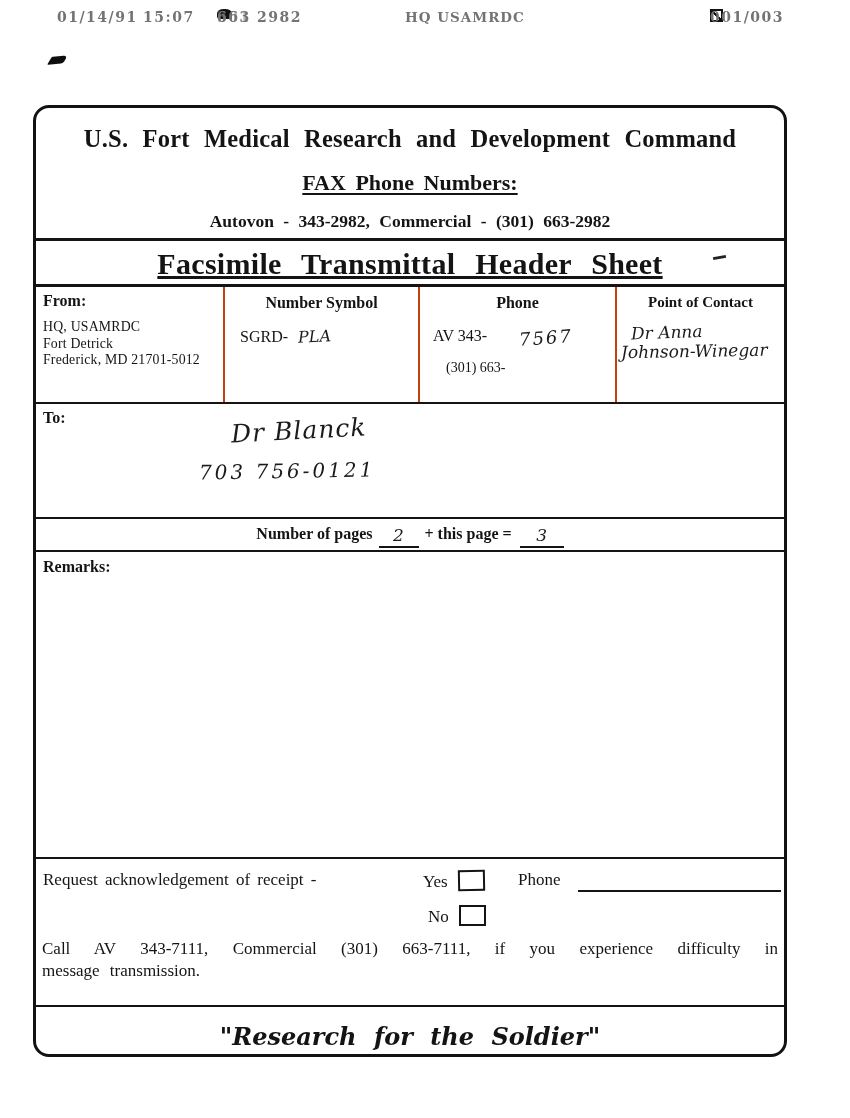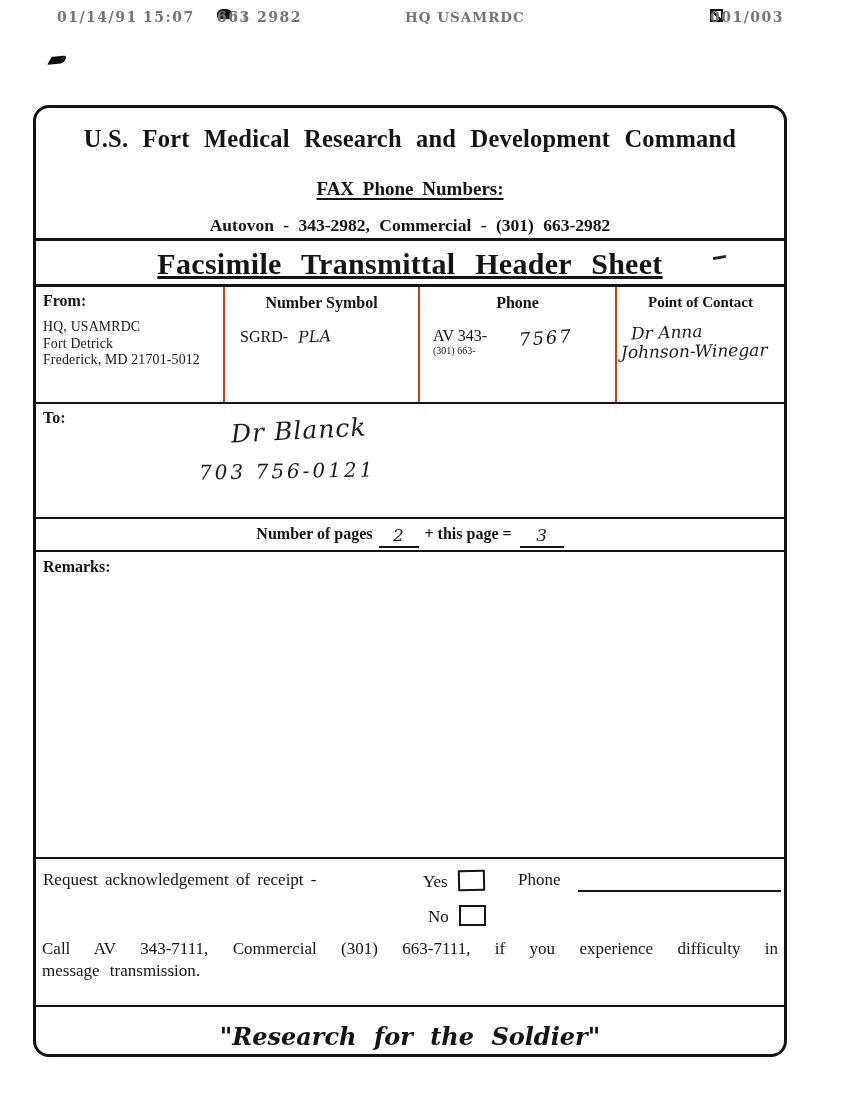--- a/index.html
+++ b/index.html
@@ -33,21 +33,21 @@
 
   
   .form-box { position: absolute; left: 33px; top: 105px; width: 754px; height: 952px;
               border: 3px solid #121212; border-radius: 16px; background: #fff; }
 
   .sec { width: 100%; border-bottom: 2px solid #141414; position: relative; }
 
   
   .sec-cmd { height: 133px; border-bottom-width: 3px; text-align: center; }
   .cmd-name { padding-top: 17px; font-size: 24.5px; font-weight: 700; word-spacing: 8px; letter-spacing: .2px; }
-  .fax-label { margin-top: 25px; font-size: 19px; font-weight: 700; word-spacing: 4px;
+  .fax-label { margin-top: 17px; font-size: 22px; font-weight: 700; word-spacing: 4px;
                text-decoration: underline; text-underline-offset: 3px; text-decoration-thickness: 2px; }
   .fax-value { margin-top: 15px; font-size: 17.5px; font-weight: 700; word-spacing: 5px; }
 
   
   .sec-title { height: 46px; border-bottom-width: 3px; text-align: center; text-decoration: underline; }
   .form-title { font-size: 30px; font-weight: 700; line-height: 45px; word-spacing: 12px; letter-spacing: .3px; }
   .title-dash { position: absolute; right: 58px; top: 15px; width: 13px; height: 3px;
                 background: #222; transform: rotate(-10deg); }
 
   
@@ -56,21 +56,21 @@
   .cell:last-child { border-right: none; }
   .c-from { width: 189px; padding: 5px 7px; }
   .c-sym  { width: 195px; }
   .c-phone{ width: 197px; }
   .c-poc  { width: 167px; }
   .cell-label { font-weight: 700; font-size: 16px; }
   .cell-label.center { text-align: center; padding-top: 7px; }
   .from-lines { margin-top: 9px; font-size: 13.8px; line-height: 16.5px; letter-spacing: .2px; }
   .sym-row { margin-top: 15px; padding-left: 15px; font-size: 16px; }
   .phone-av { margin-top: 12px; padding-left: 13px; font-size: 16px; }
-  .phone-comm { padding-left: 13px; font-size: 10px; }
+  .phone-comm { margin-top: 15px; padding-left: 26px; font-size: 14px; }
   .c-poc .cell-label { font-size: 15px; }
 
   
   .hand { font-family: "DejaVu Serif", serif; font-style: italic; color: #1b1b1b; }
   .hand-sym { font-size: 16px; margin-left: 10px; display: inline-block; transform: rotate(-3deg); }
   .hand-ext { font-size: 18px; margin-left: 32px; display: inline-block; transform: translateY(3px) rotate(-4deg); letter-spacing: 2px; }
   .hand-poc1 { margin-top: 10px; padding-left: 14px; font-size: 17px; transform: rotate(-2deg); }
   .hand-poc2 { padding-left: 4px; font-size: 17px; white-space: nowrap; width: max-content; transform: rotate(-1deg); }
   .hand-to-name { position: absolute; left: 195px; top: 12px; font-size: 25px; transform: rotate(-3deg); letter-spacing: 1px; }
   .hand-to-phone { position: absolute; left: 163px; top: 55px; font-size: 20px; letter-spacing: 3px; transform: rotate(-1deg); }

